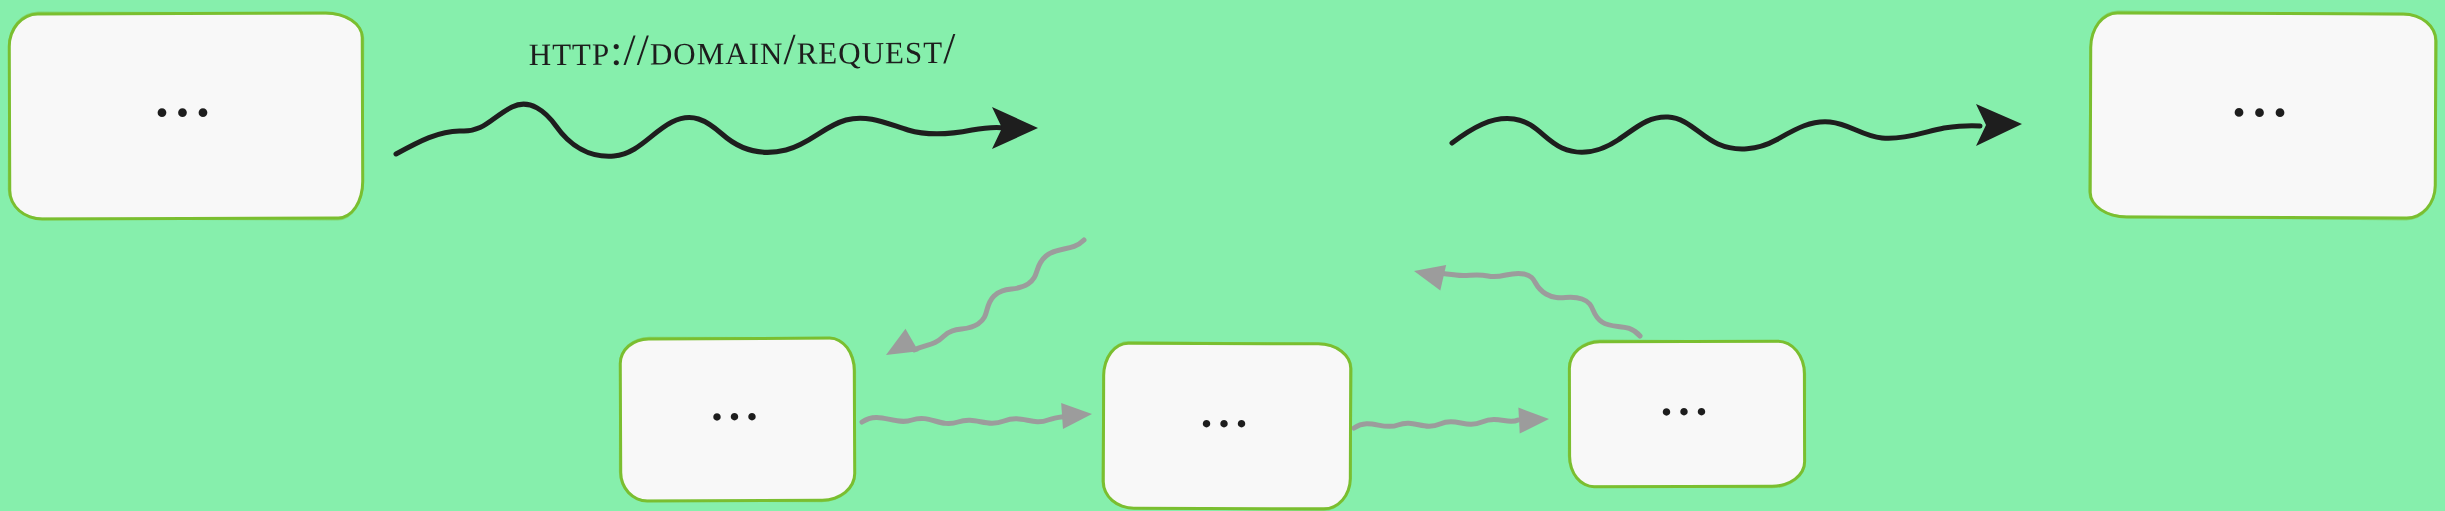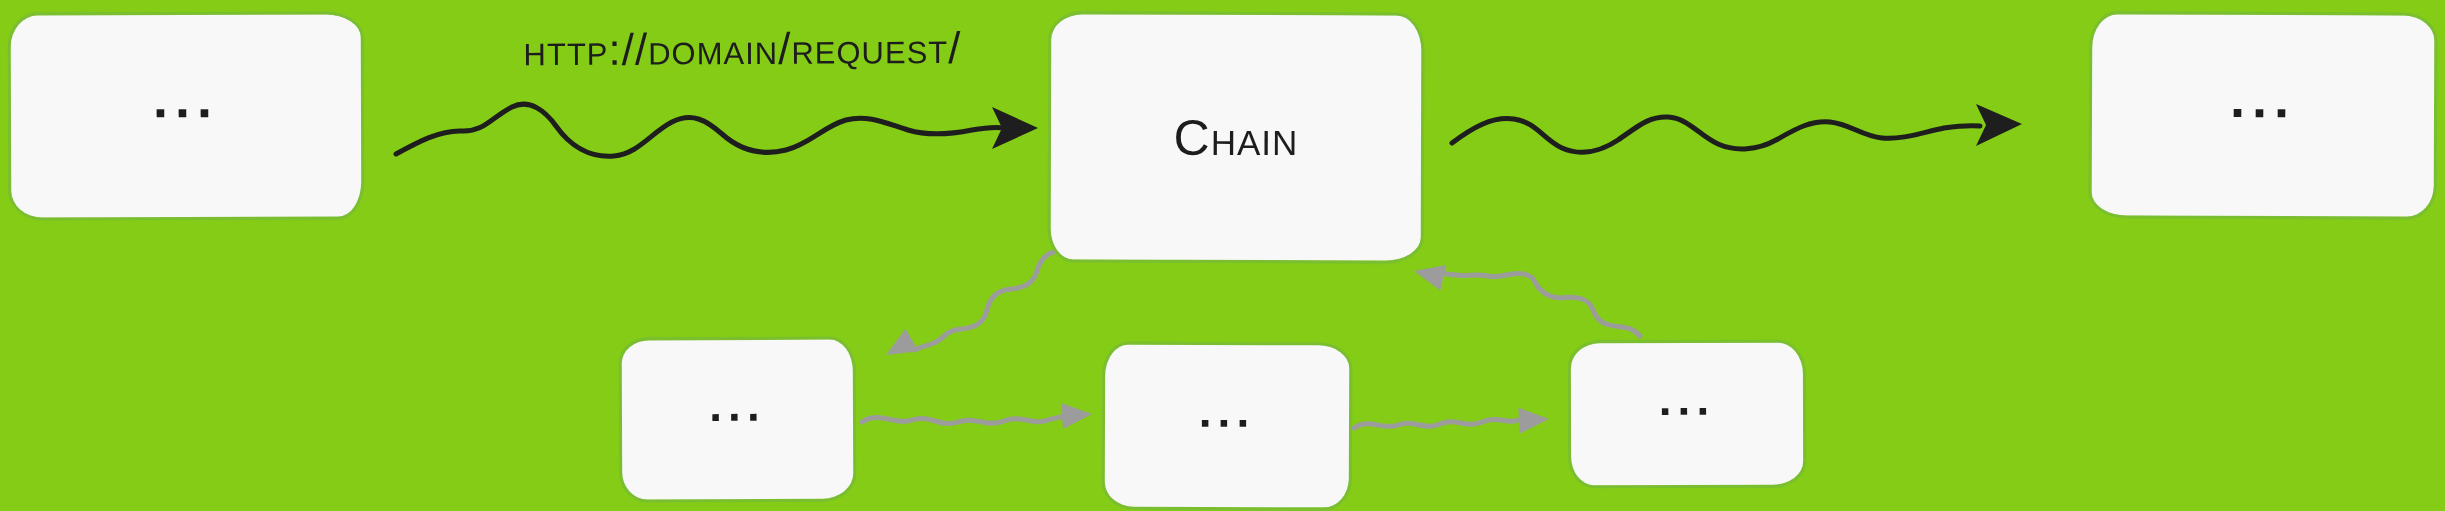--- a/index.html
+++ b/index.html
@@ -8,22 +8,22 @@
     --ink:#1d1d1d;
     --gray:#9c9c9c;
   }
   *{box-sizing:border-box;}
   html,body{margin:0;padding:0;background:#ffffff;}
   .canvas{
     position:relative;
     width:2445px;
     height:511px;
     overflow:hidden;
-    background:#84cc16;
-    font-family:Liberation Sans, sans-serif;
+    background:#86efac;
+    font-family:Liberation Serif, serif;
   }
   .arrows{
     position:absolute;
     left:0;top:0;
     width:2445px;height:511px;
     pointer-events:none;
   }
   .box{
     position:absolute;
     background:var(--fill);
@@ -180,23 +180,20 @@
       </g>
     </g>
   </svg>
 
   <div class="url-label">http://domain/request/</div>
 
   <div class="box box-left">
     <span class="dots">...</span>
   </div>
 
-  <div class="box box-chain">
-    <span class="chain-label">Chain</span>
-  </div>
 
   <div class="box box-right">
     <span class="dots">...</span>
   </div>
 
   <div class="box box-mw1">
     <span class="dots dots-sm">...</span>
   </div>
 
   <div class="box box-mw2">

